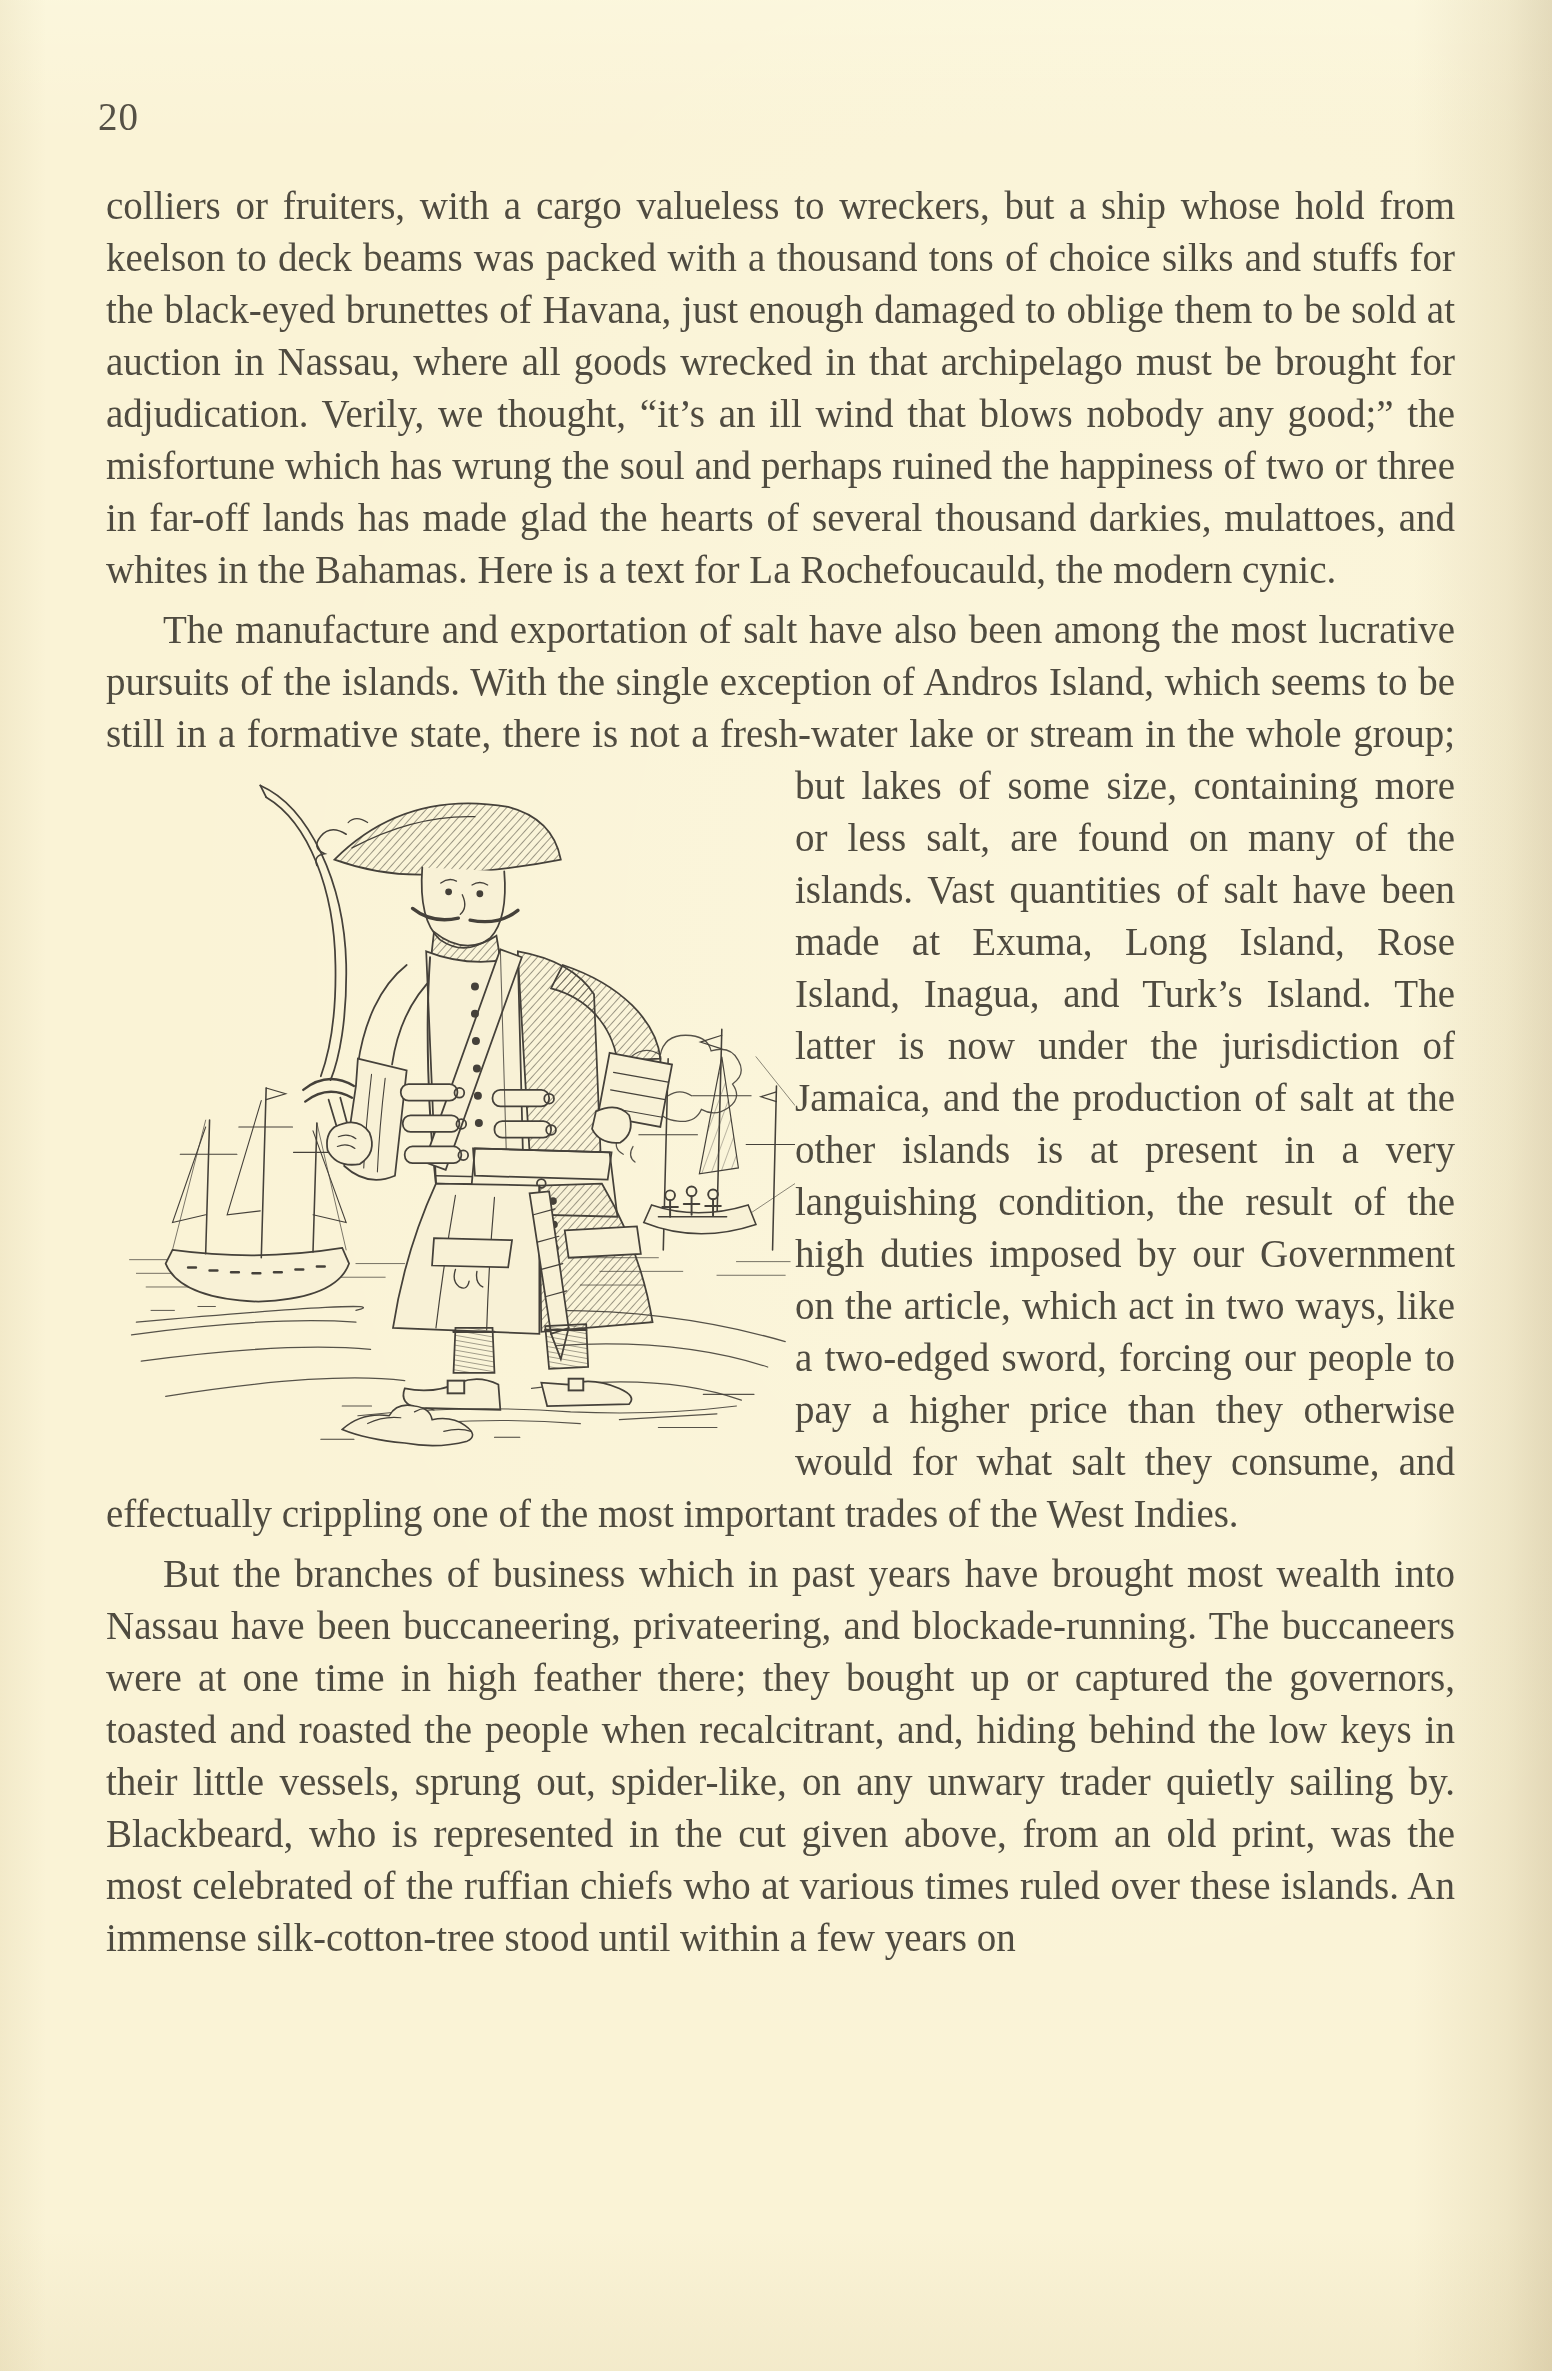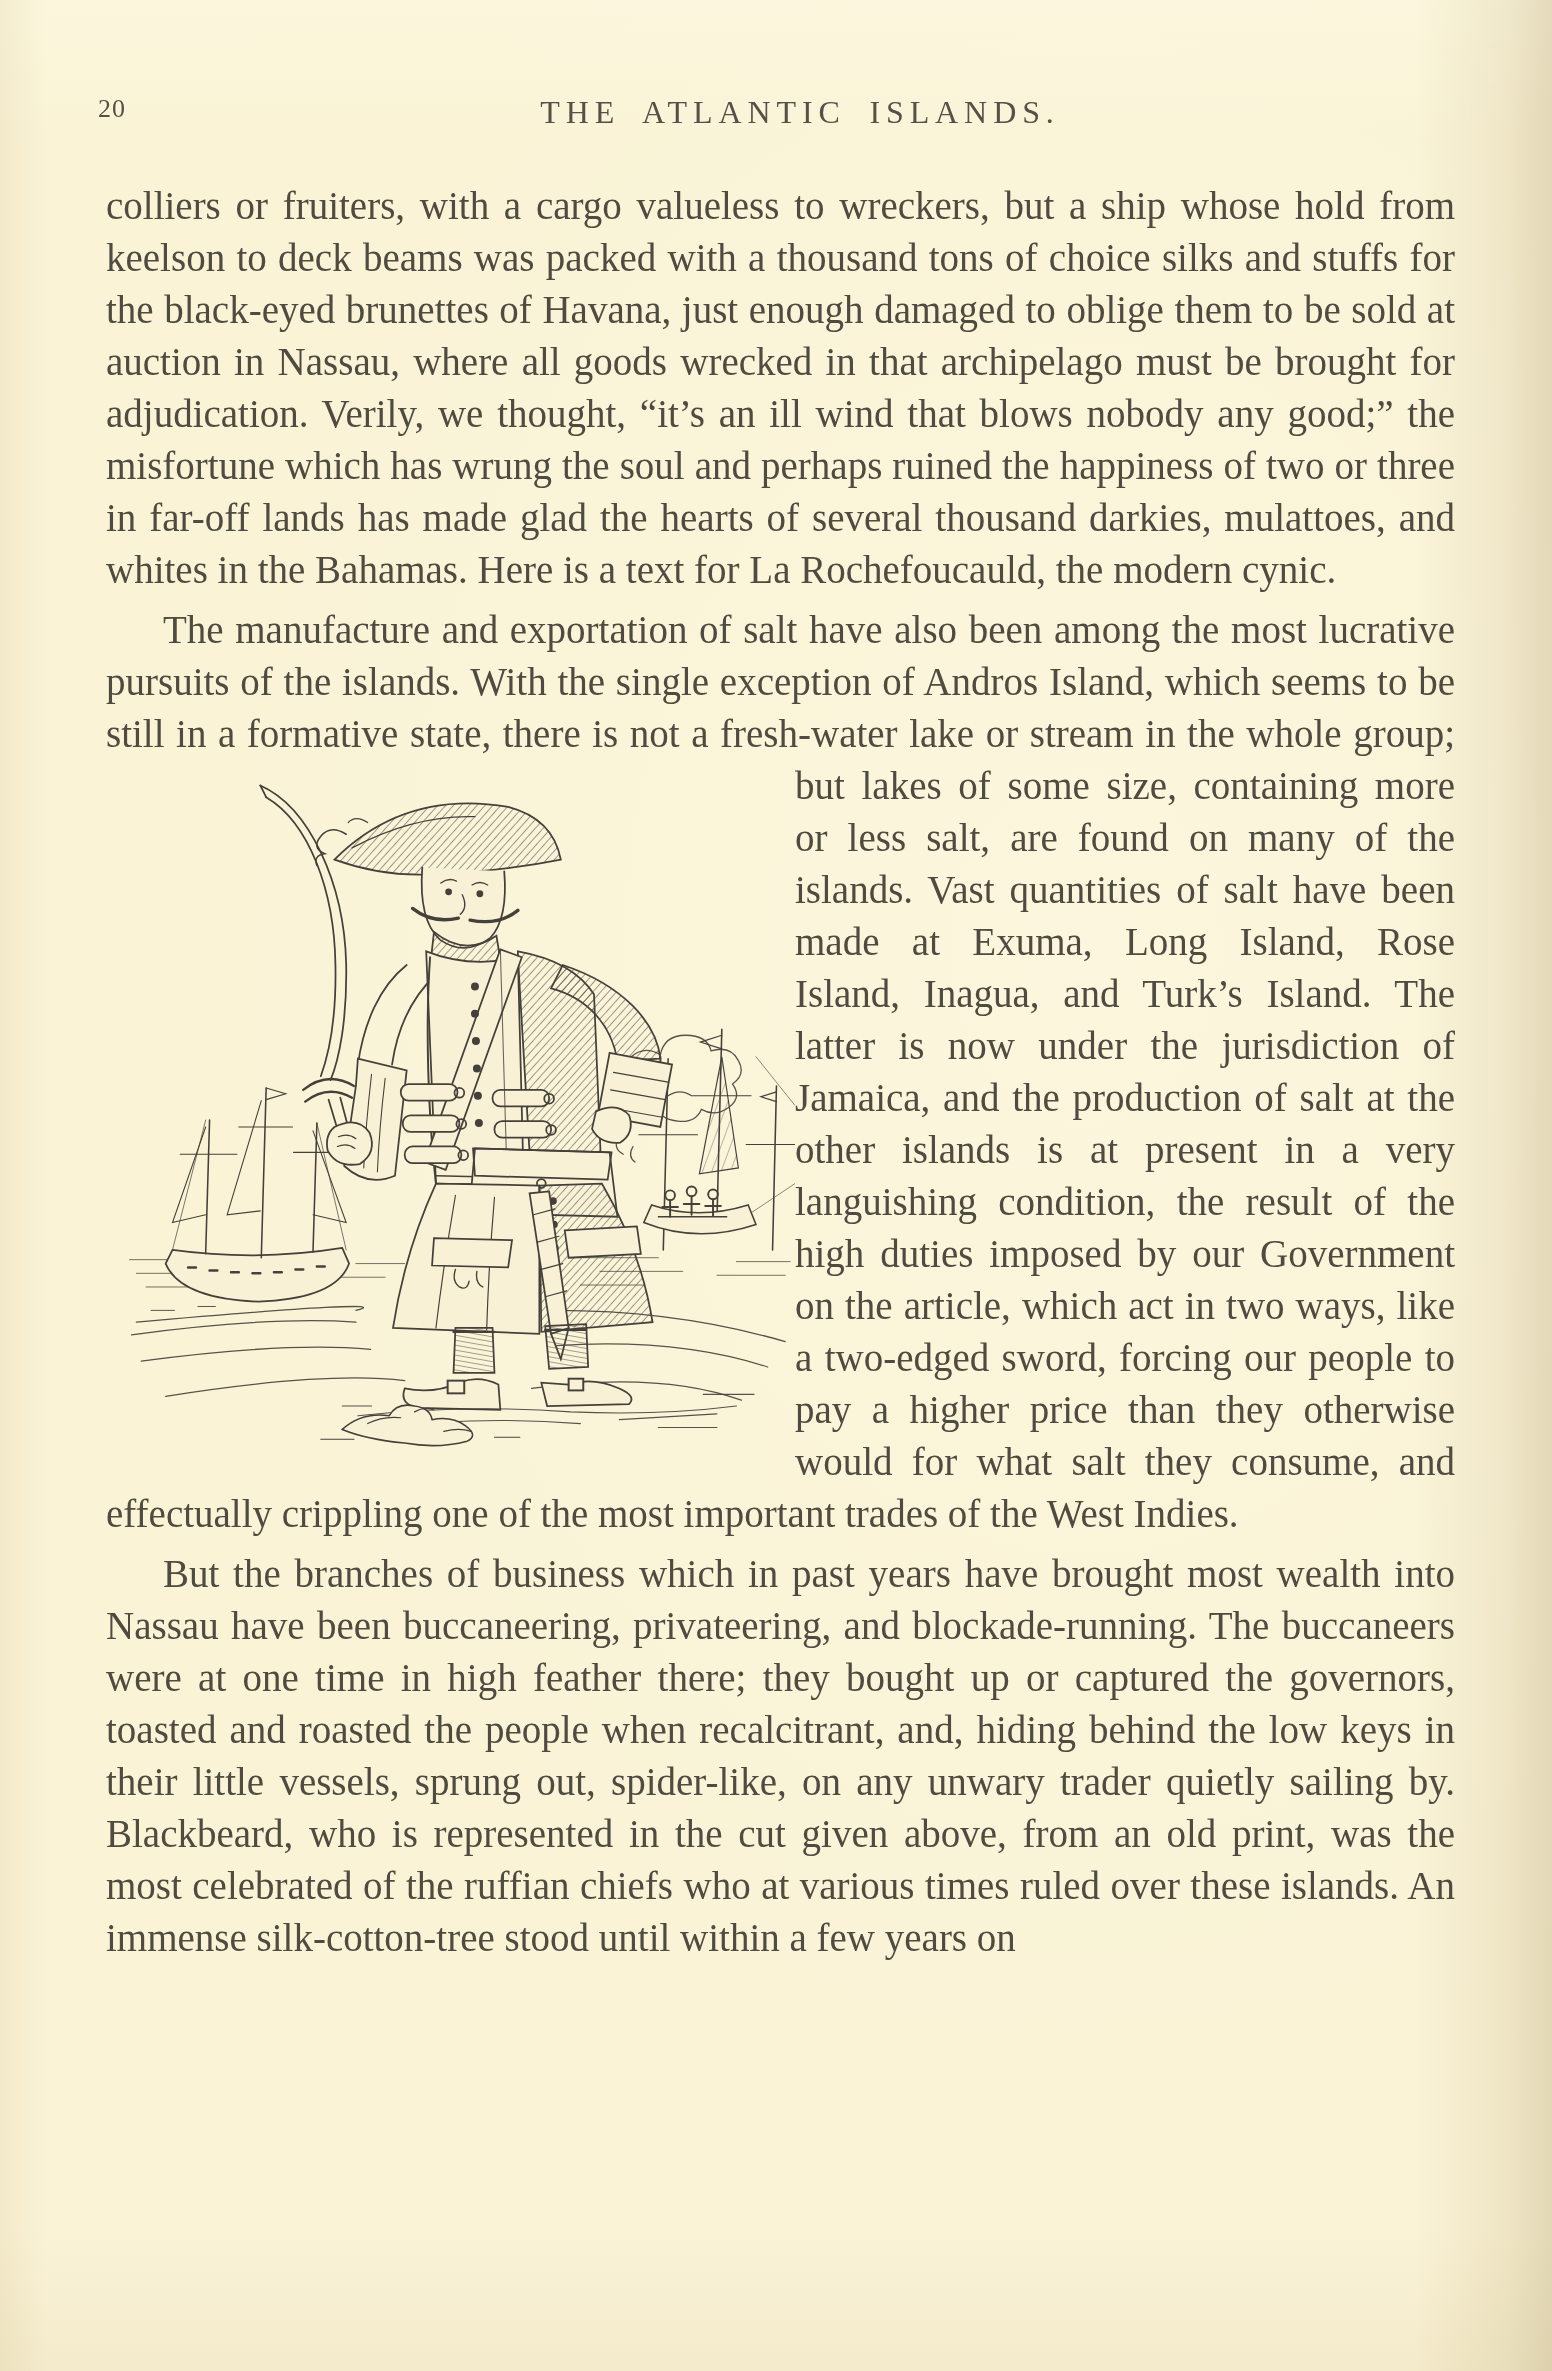--- a/index.html
+++ b/index.html
@@ -20,21 +20,21 @@
     color:#4f4b40;
   }
   .page-header{
     position:relative;
     padding-top:94px;
     margin:0 90px 0 98px;
     height:59px;
   }
   .page-num{
     position:absolute;left:0;top:94px;
-    font-size:26px;letter-spacing:1px;color:#555146;
+    font-size:39px;letter-spacing:1px;color:#555146;
   }
   .running-title{
     display:block;text-align:center;
     font-size:32px;letter-spacing:5.9px;word-spacing:9.8px;
     color:#555146;
     padding-left:39px;
   }
   .body-text{
     margin:27px 90px 0 98px;
     width:1365px;
@@ -64,21 +64,20 @@
     text-indent:0;
   }
 </style>
 </head>
 <body>
 
 <div class="page">
 
   <div class="page-header">
     <span class="page-num">20</span>
-    <span class="running-title">THE ATLANTIC ISLANDS.</span>
   </div>
 
   <div class="body-text">
 
     <p class="para no-indent">colliers or fruiters, with a cargo valueless to wreckers, but a ship whose hold from keelson to deck beams was packed with a thousand tons of choice silks and stuffs for the black-eyed brunettes of Havana, just enough damaged to oblige them to be sold at auction in Nassau, where all goods wrecked in that archipelago must be brought for adjudication. Verily, we thought, “it’s an ill wind that blows nobody any good;” the misfortune which has wrung the soul and perhaps ruined the happiness of two or three in far-off lands has made glad the hearts of several thousand darkies, mulattoes, and whites in the Bahamas. Here is a text for La Rochefoucauld, the modern cynic.</p>
 
     <p class="para"><span>The manufacture and exportation of salt have also been among the most lucrative pursuits of the islands. With the single exception of Andros Island, which seems to be still in a formative state, there is not a fresh-</span><span class="illo-float">
           <svg width="683" height="683" viewBox="0 0 700 700" role="img">
       <defs>
         <pattern id="h1" patternUnits="userSpaceOnUse" width="6" height="6" patternTransform="rotate(42)">

